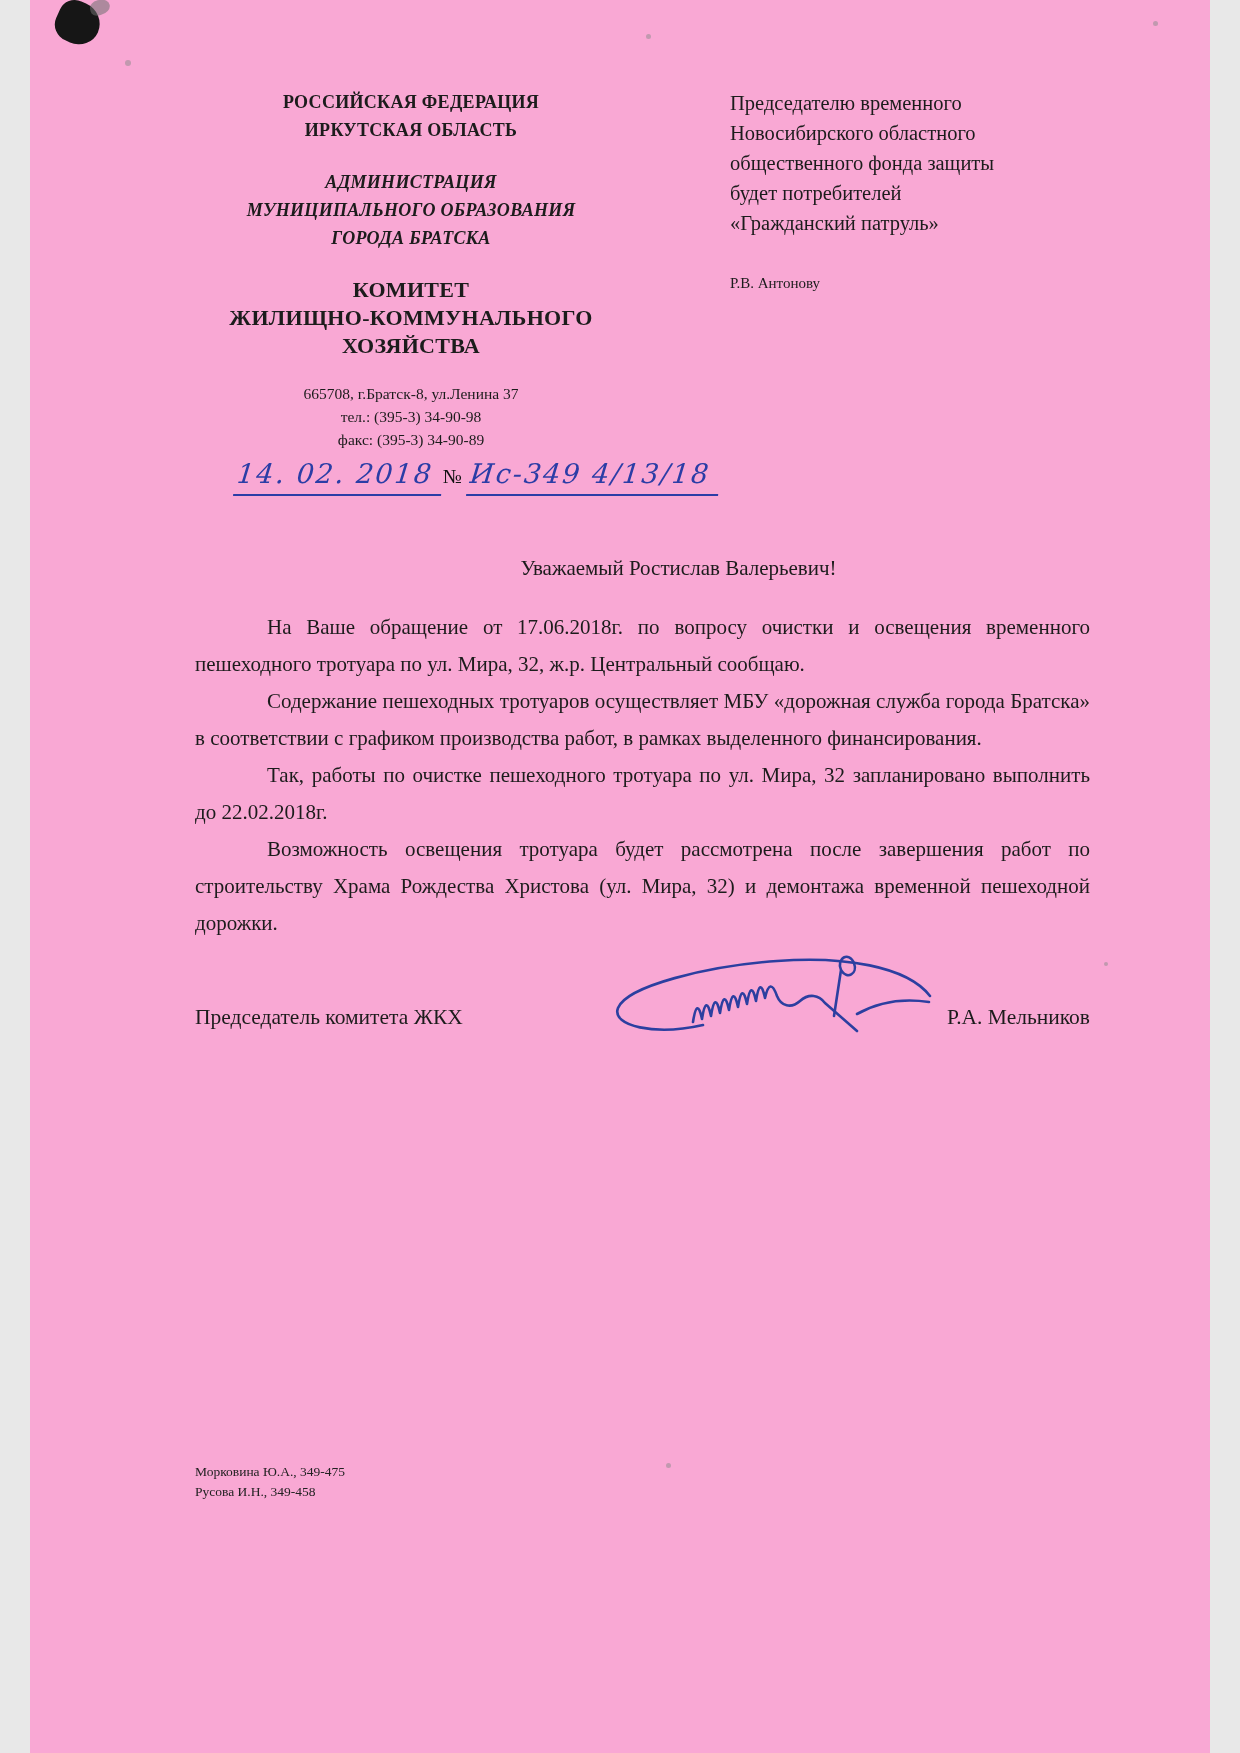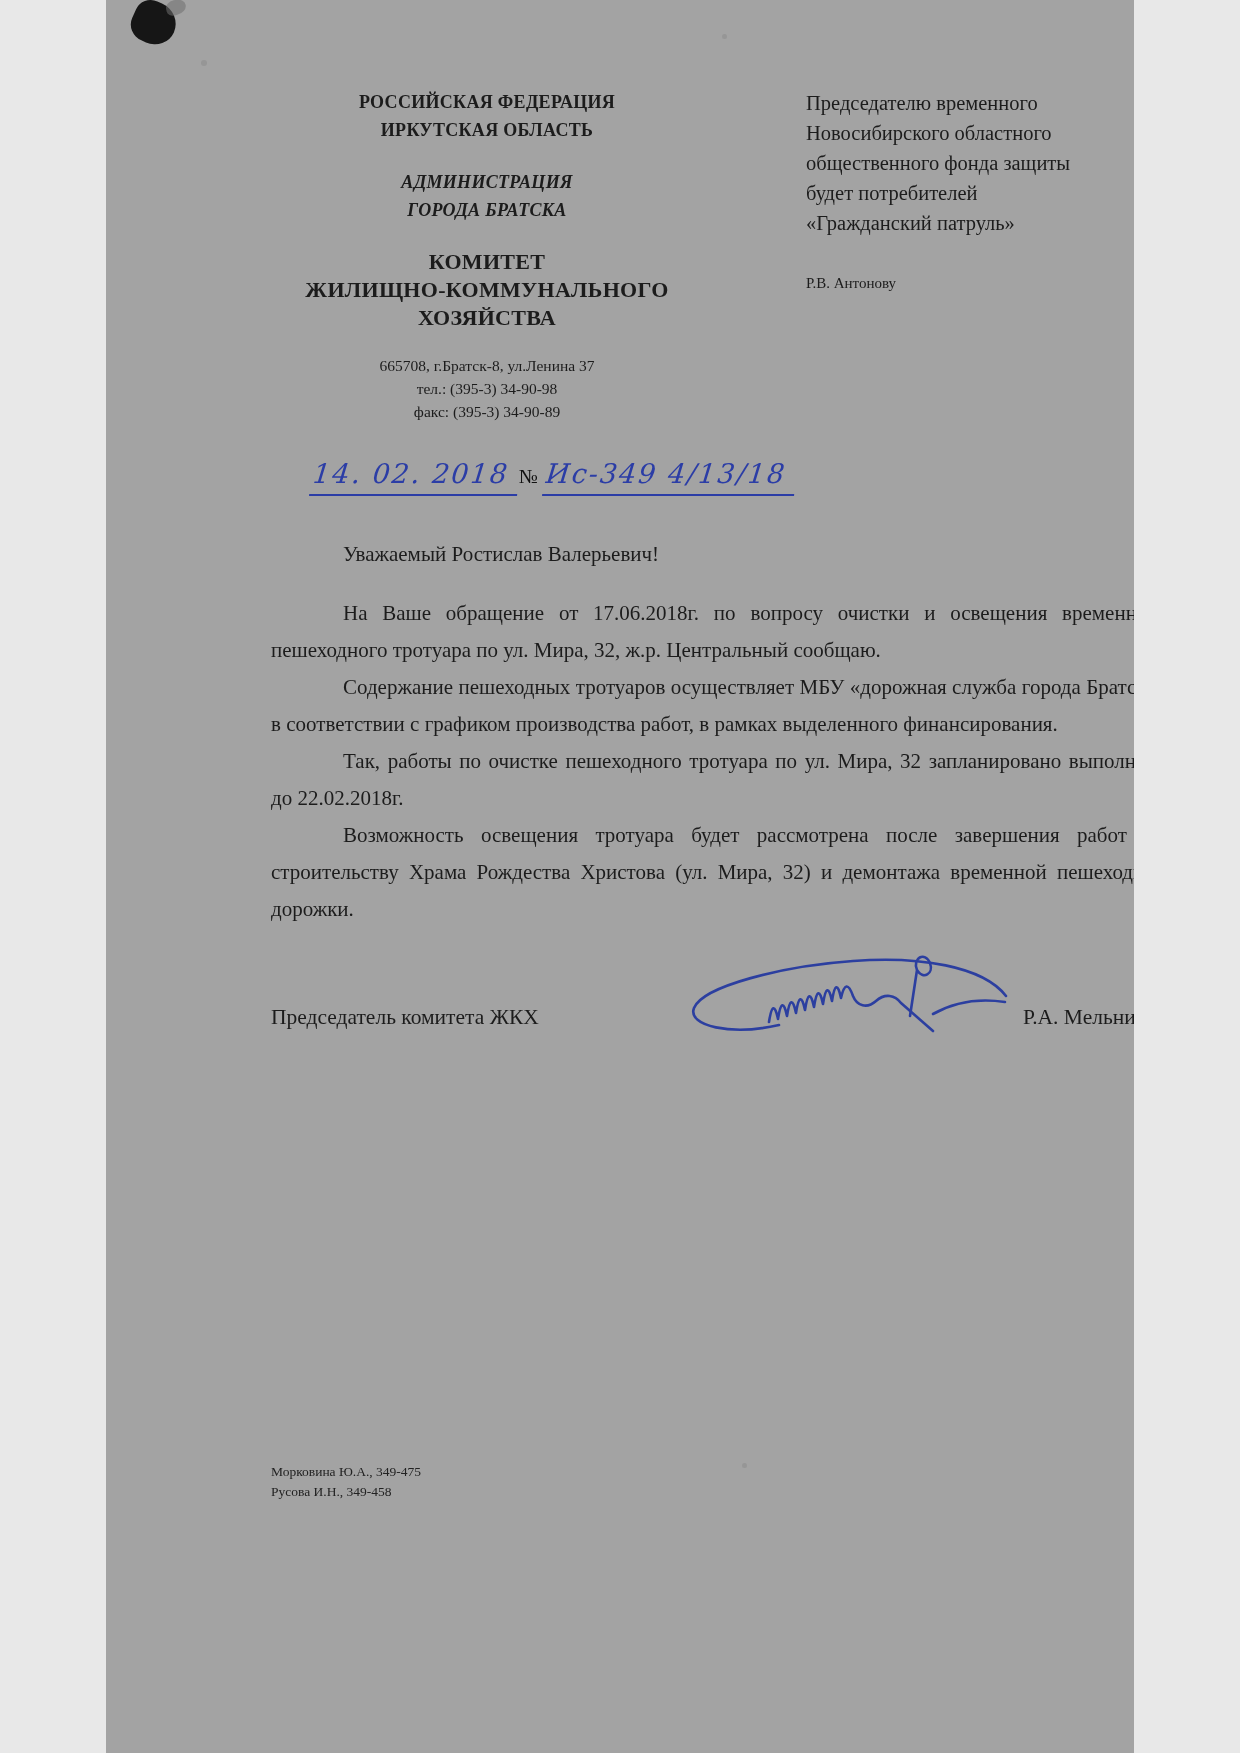--- a/index.html
+++ b/index.html
@@ -1,21 +1,21 @@
 <!DOCTYPE html>
 <html><head>
 <meta charset="utf-8">
 <style>
   * { margin:0; padding:0; box-sizing:border-box; }
   html,body { background:#e8e8e8; }
   body { font-family:"Liberation Serif", serif; }
   .page {
     position:relative;
-    width:1028px; height:1753px;
-    background:#a3a3a3;
+    width:1180px; height:1753px;
+    background:#f9a8d4;
     margin:0 auto;
     overflow:hidden;
     color:#1c1c1c;
   }
 
   
   .corner-blob {
     position:absolute; left:26px; top:2px;
     width:44px; height:42px;
     background:#161616;
@@ -65,21 +65,21 @@
   }
   .hand-underline { border-bottom:2px solid #2b3da6; padding:0 10px 5px 2px; }
   .no-sign { font-size:20px; color:#111; margin:0 6px 0 0; vertical-align:baseline; }
 
   
   .letter-body {
     position:absolute; top:536px; left:165px; width:895px;
     font-size:21px; line-height:37px;
     text-align:justify;
   }
-  .salutation { margin-bottom:22px; text-indent:0; }
+  .salutation { text-align:center; margin-bottom:22px; text-indent:0;margin-top:14px; }
   .letter-body p { text-indent:72px; }
 
   
   .sign-row {
     position:absolute; top:1005px; left:165px; width:895px;
     display:flex; justify-content:space-between; align-items:flex-end;
     font-size:21.5px;
   }
   .signature-svg {
     position:absolute; left:575px; top:948px;
@@ -106,20 +106,21 @@
   <div class="speck" style="left:636px; top:1463px; width:5px; height:5px;"></div>
   <div class="speck" style="left:1074px; top:962px; width:4px; height:4px;"></div>
 
   <div class="sender">
     <div class="country">
       <div class="bold-line">РОССИЙСКАЯ ФЕДЕРАЦИЯ</div>
       <div class="bold-line">ИРКУТСКАЯ ОБЛАСТЬ</div>
     </div>
     <div class="org">
       <div class="bold-line">АДМИНИСТРАЦИЯ</div>
+      <div class="bold-line">МУНИЦИПАЛЬНОГО ОБРАЗОВАНИЯ</div>
       <div class="bold-line">ГОРОДА БРАТСКА</div>
     </div>
     <div class="committee">
       <div class="bold-line">КОМИТЕТ</div>
       <div class="bold-line">ЖИЛИЩНО-КОММУНАЛЬНОГО</div>
       <div class="bold-line">ХОЗЯЙСТВА</div>
     </div>
     <div class="contacts">
       <div>665708, г.Братск-8, ул.Ленина 37</div>
       <div>тел.: (395-3) 34-90-98</div>

